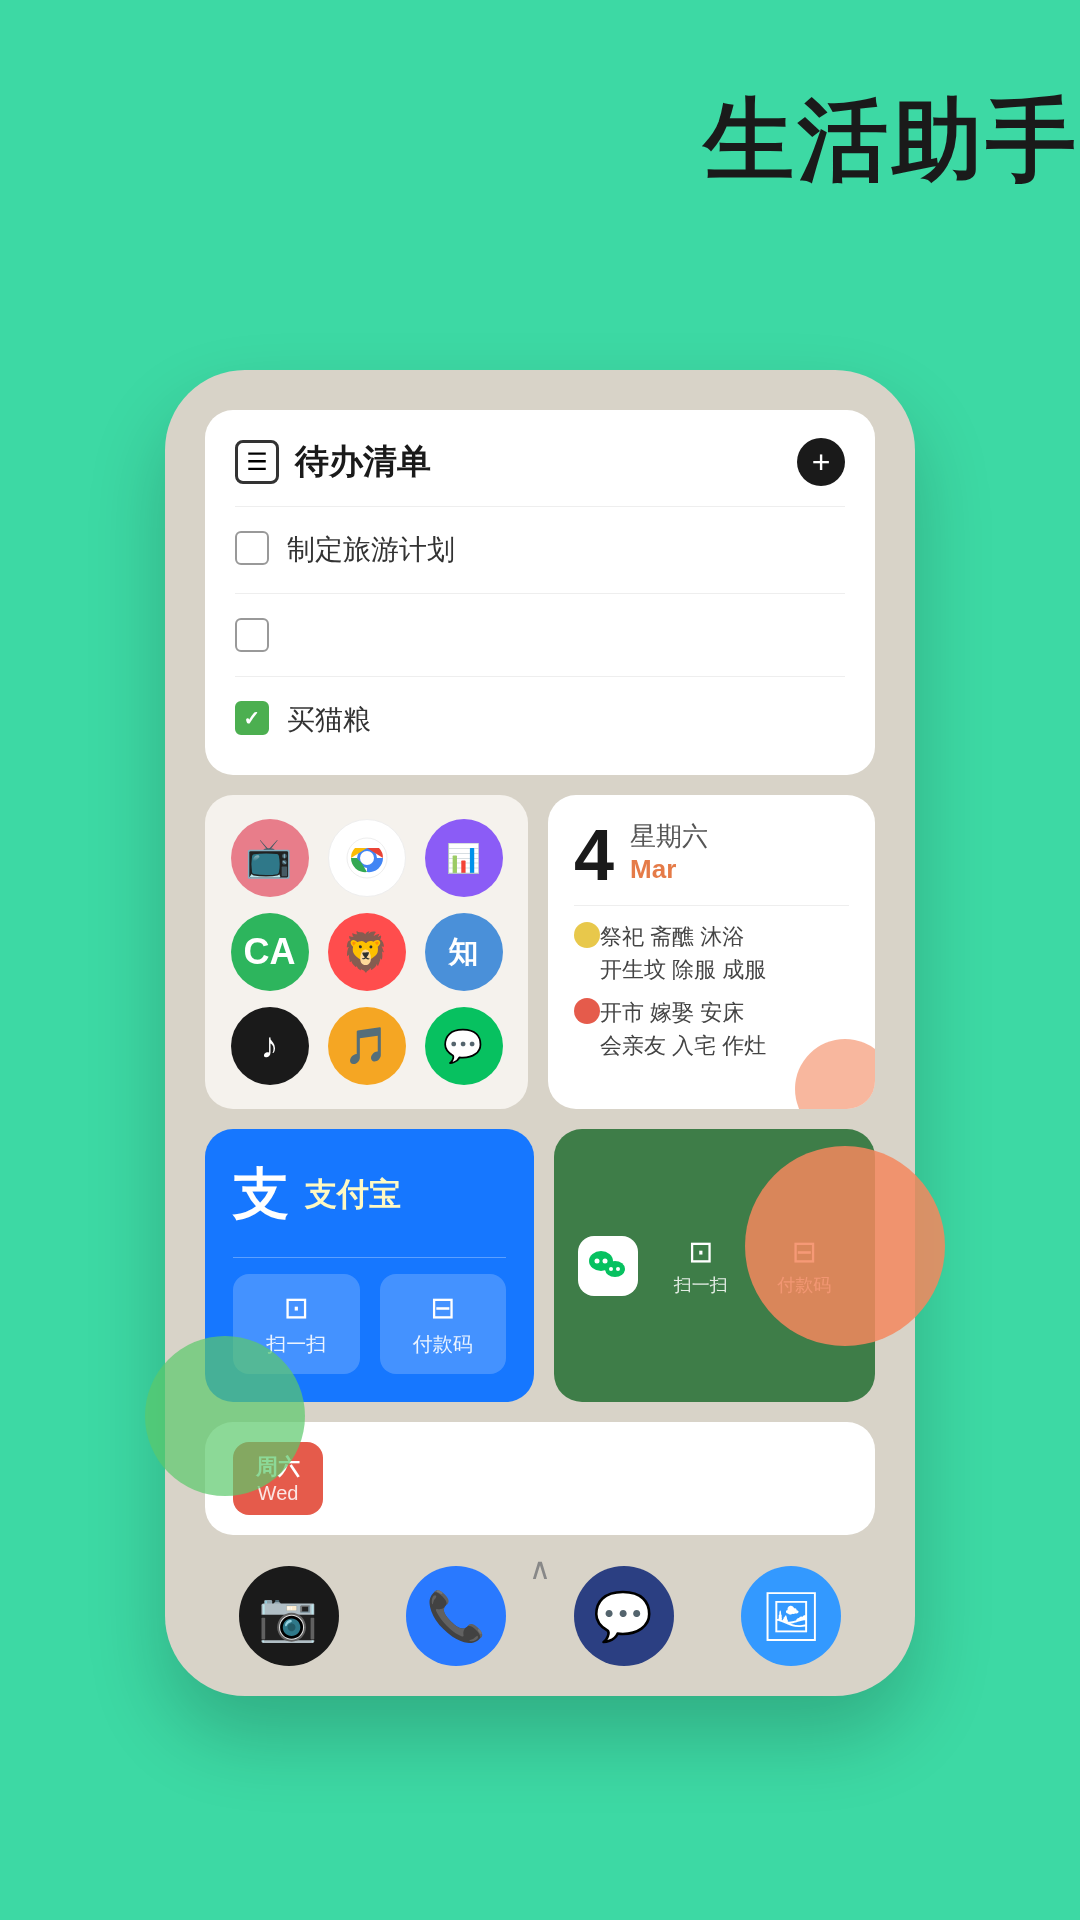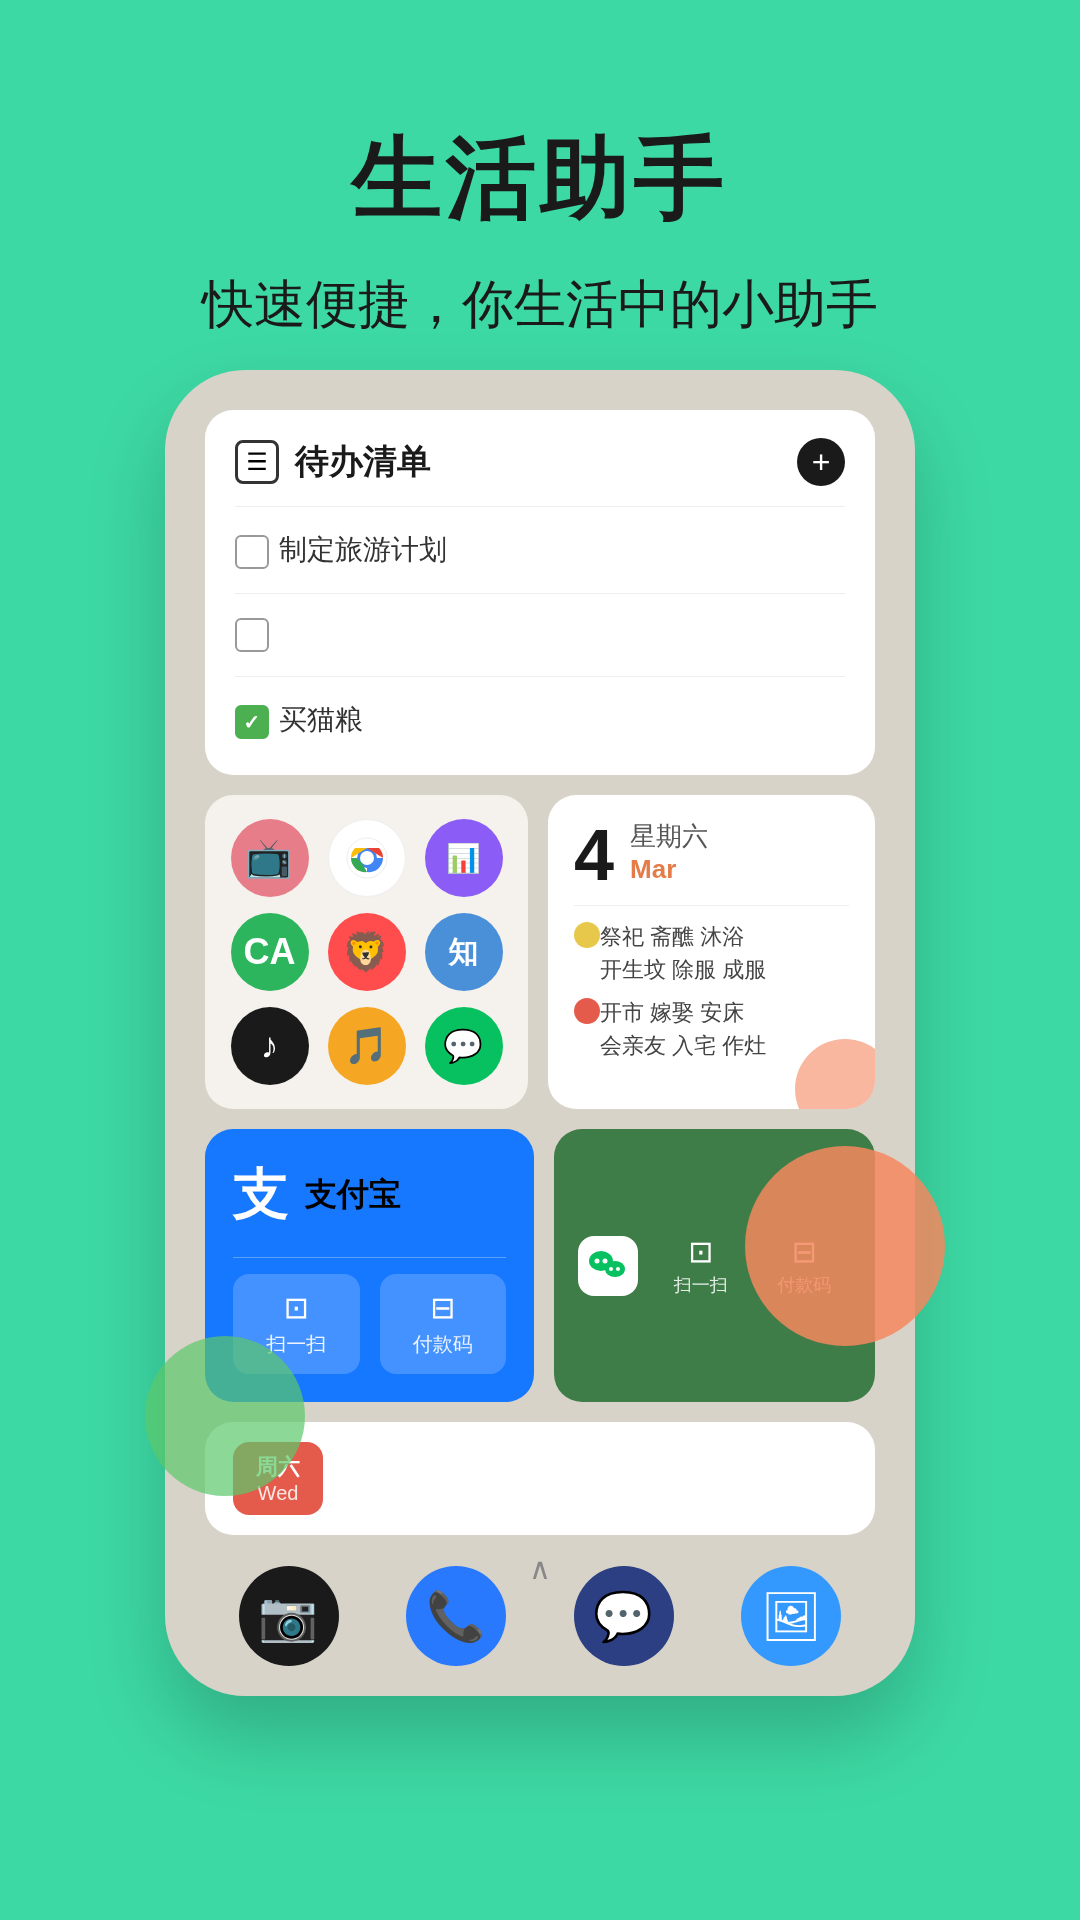--- a/index.html
+++ b/index.html
@@ -8,24 +8,23 @@
       width: 1080px;
       height: 1920px;
       background: #3DD9A4;
       font-family: -apple-system, 'PingFang SC', 'Microsoft YaHei', sans-serif;
       overflow: hidden;
       position: relative;
     }
 
     
     .header {
-      text-align: center;
+      text-align: right;
       padding-top: 80px;
       padding-bottom: 30px;
-      margin-top: 38px;
     }
     .header-title {
       font-size: 90px;
       font-weight: 900;
       color: #1a1a1a;
       letter-spacing: 4px;
     }
     .header-subtitle {
       font-size: 52px;
       color: #1a1a1a;
@@ -113,22 +112,22 @@
       font-size: 32px;
       font-weight: 300;
     }
     .todo-divider {
       height: 1px;
       background: #eee;
       margin: 16px 0;
     }
     .todo-item {
       display: flex;
-      align-items: flex-end;
-      gap: 10px;
+      align-items: flex-start;
+      gap: 18px;
       padding: 8px 0;
     }
     .checkbox {
       width: 34px;
       height: 34px;
       border: 2.5px solid #999;
       border-radius: 6px;
       flex-shrink: 0;
       display: flex;
       align-items: center;
@@ -262,21 +261,21 @@
       gap: 16px;
       margin-bottom: 16px;
     }
     .alipay-logo {
       font-size: 56px;
       color: white;
       font-weight: 900;
     }
     .alipay-name {
       font-size: 32px;
-      color: #000000;
+      color: #fef9c3;
       font-weight: 600;
     }
     .alipay-divider {
       height: 1px;
       background: rgba(255,255,255,0.3);
       margin: 8px 0 16px 0;
     }
     .alipay-actions {
       display: flex;
       gap: 20px;
@@ -417,21 +416,20 @@
     .app-blue { background: #4A90D9; }
     .app-black { background: #1a1a1a; }
     .app-yellow { background: #F5A623; }
     .app-wechat { background: #07C160; }
   </style>
 </head>
 <body>
 
 <div class="header">
   <div class="header-title">生活助手</div>
-  <div class="header-subtitle">快速便捷，你生活中的小助手</div>
 </div>
 
 <div class="phone-mockup">
   <div class="blob-orange"></div>
   <div class="blob-green"></div>
 
   <div class="todo-widget">
     <div class="todo-header">
       <div class="todo-header-left">
         <div class="todo-icon">☰</div>

